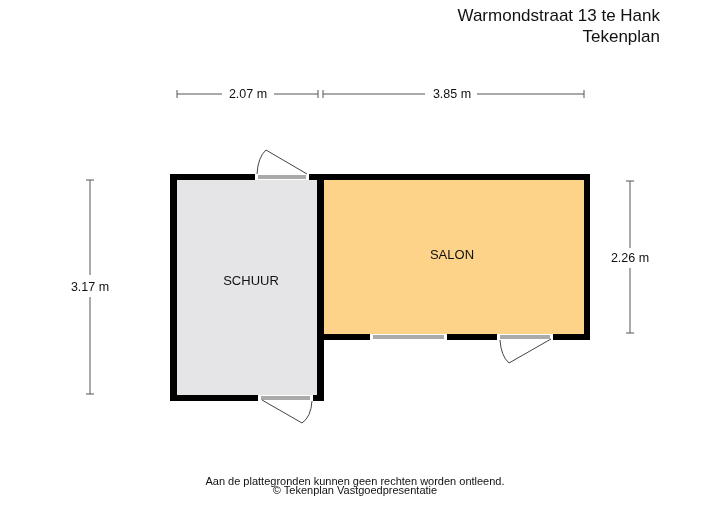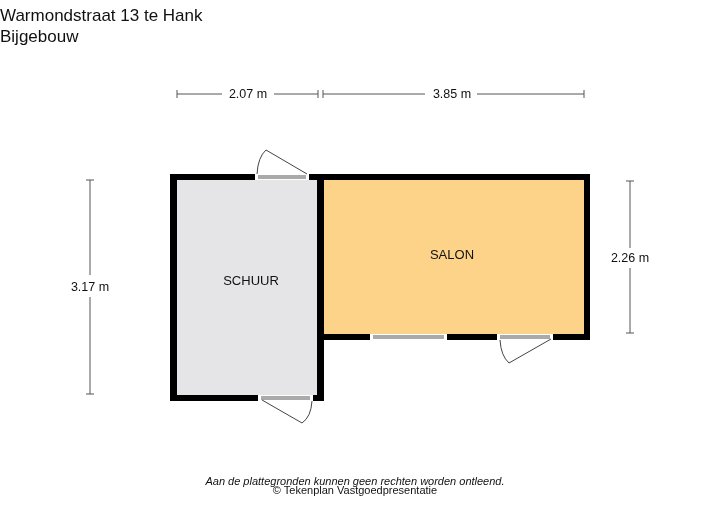--- a/index.html
+++ b/index.html
@@ -1,32 +1,32 @@
 <!DOCTYPE html>
 <html><head>
 <meta charset="utf-8">
 <style>
   html, body { margin: 0; padding: 0; background: #ffffff; }
   body { width: 720px; height: 509px; position: relative; overflow: hidden;
          font-family: "Liberation Sans", "DejaVu Sans", sans-serif; color: #111; }
-  .title { position: absolute; left: 0; width: 660px; text-align: left; font-size: 17px; }
+  .title { position: absolute; left: 0; width: 660px; text-align: right; font-size: 17px; }
   .t1 { top: 6px; }
   .t2 { top: 27px; }
   .footer { position: absolute; left: 0; width: 710px; text-align: center; font-size: 11px; }
-  .f1 { top: 475px; font-style: italic; }
+  .f1 { top: 475px; }
   .f2 { top: 484px; }
   svg { position: absolute; left: 0; top: 0; }
   .lbl { font-family: "Liberation Sans", "DejaVu Sans", sans-serif; font-size: 13px; fill: #111; }
   .dim { font-family: "Liberation Sans", "DejaVu Sans", sans-serif; font-size: 12.5px; fill: #111; }
 </style>
 </head>
 <body>
 
 <div class="title t1">Warmondstraat 13 te Hank</div>
-<div class="title t2">Bijgebouw</div>
+<div class="title t2">Tekenplan</div>
 
 <svg width="720" height="509" viewBox="0 0 720 509">
 
   <g stroke="#555" stroke-width="1">
     <line x1="177" y1="94" x2="222" y2="94"></line>
     <line x1="274" y1="94" x2="318" y2="94"></line>
     <line x1="177" y1="90" x2="177" y2="98"></line>
     <line x1="318" y1="90" x2="318" y2="98"></line>
   </g>
   <text class="dim" x="248" y="98" text-anchor="middle">2.07 m</text>

